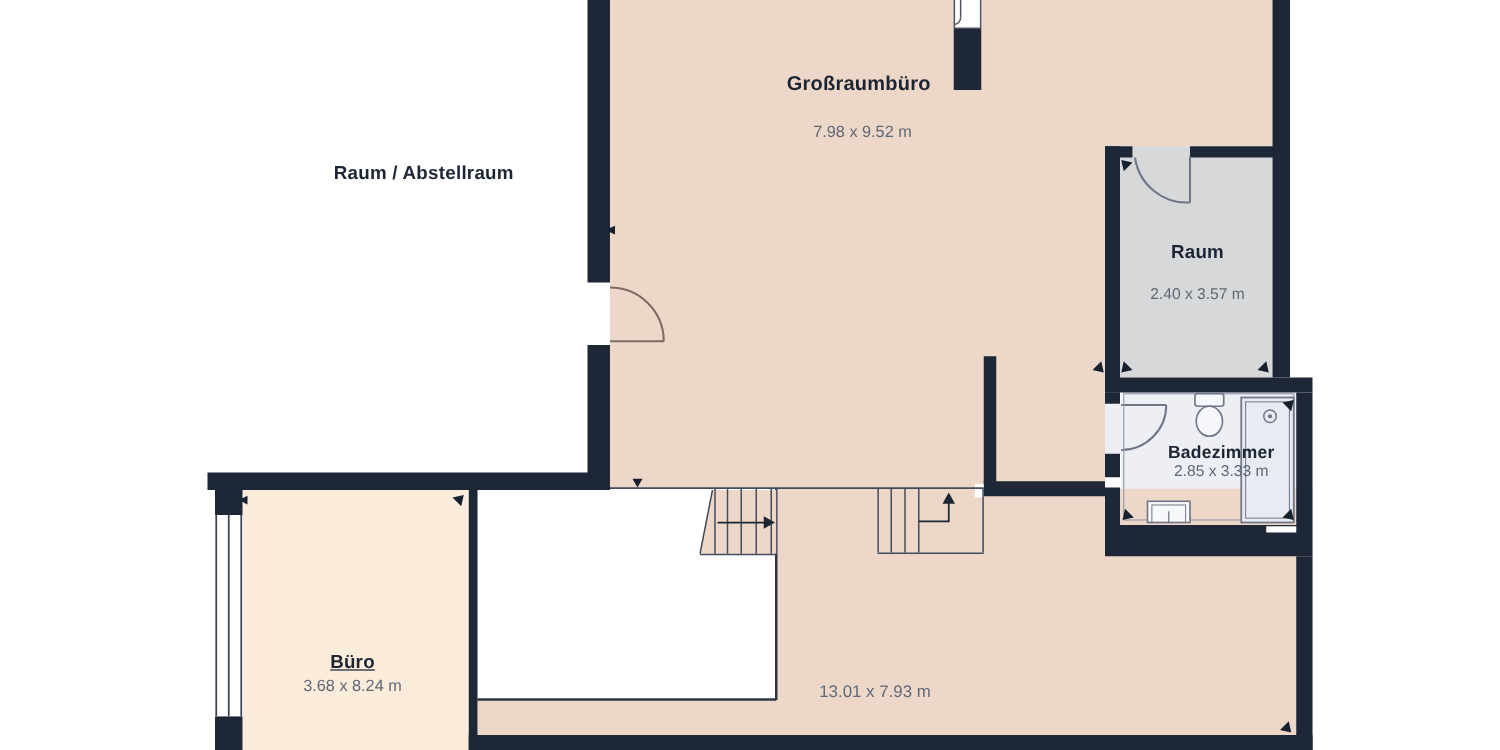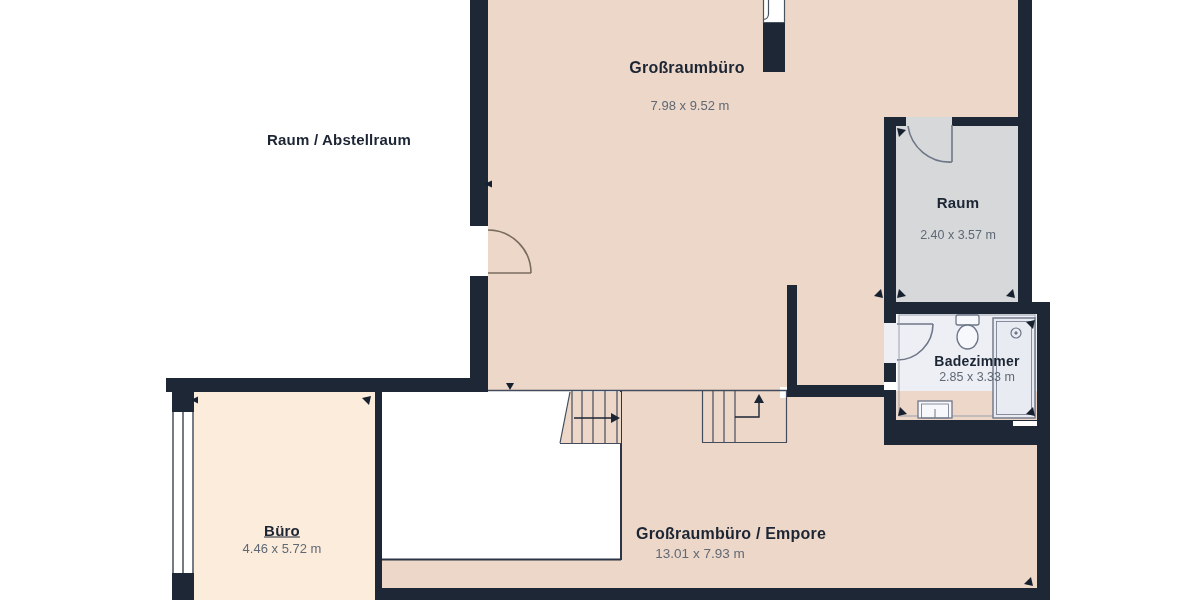--- a/index.html
+++ b/index.html
@@ -172,18 +172,17 @@
   <div class="room-label" style="left:687px;top:68px;font-size:16px;">Großraumbüro</div>
   <div class="room-dims" style="left:690px;top:105px;font-size:13px;">7.98 x 9.52 m</div>
 
   <div class="room-label" style="left:958px;top:202px;font-size:15px;">Raum</div>
   <div class="room-dims" style="left:958px;top:219px;font-size:12.5px;margin-top:16px;">2.40 x 3.57 m</div>
 
   <div class="room-label" style="left:977px;top:361px;font-size:14px;">Badezimmer</div>
   <div class="room-dims" style="left:977px;top:377px;font-size:12.5px;">2.85 x 3.33 m</div>
 
   <div class="room-label" style="left:282px;top:530px;font-size:15px;text-decoration:underline;">Büro</div>
-  <div class="room-dims" style="left:282px;top:548px;font-size:13px;">4.46 x 5.72 m</div>
+  <div class="room-dims" style="left:282px;top:548px;font-size:13px;">3.68 x 8.24 m</div>
 
-  <div class="room-label" style="left:731px;top:534px;font-size:16px;">Großraumbüro / Empore</div>
   <div class="room-dims" style="left:700px;top:553px;font-size:13.5px;">13.01 x 7.93 m</div>
 
 </div>
 
 </body></html>

